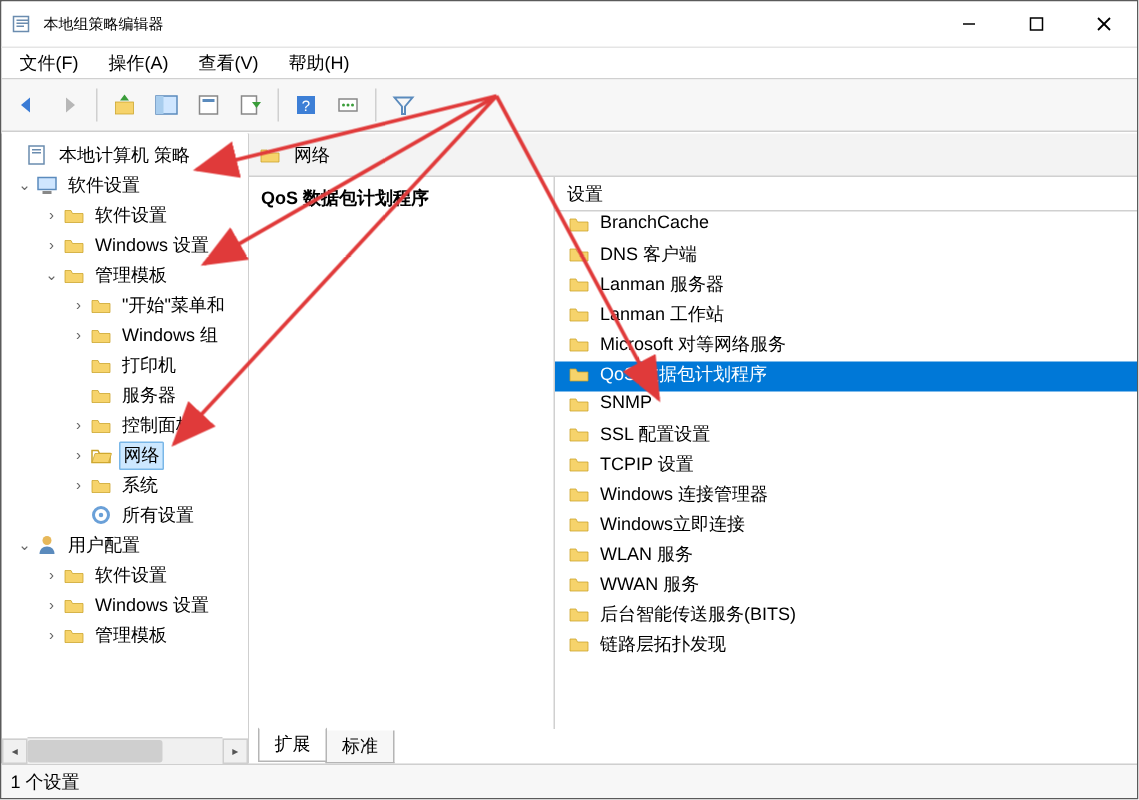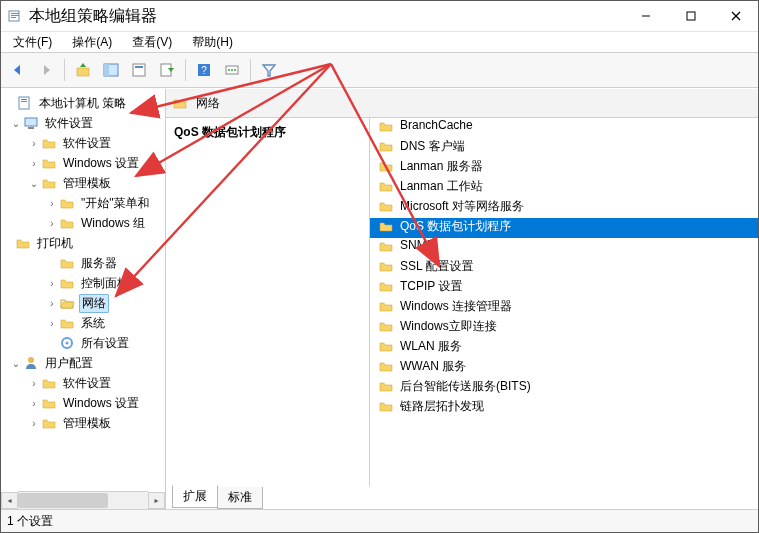--- a/index.html
+++ b/index.html
@@ -1,20 +1,20 @@
 <!DOCTYPE html>
 <html><head>
 <meta charset="utf-8">
 <style>
   html,body{margin:0;padding:0;font-family:"Microsoft YaHei","Segoe UI",Tahoma,sans-serif;font-size:12px;color:#000;background:#fff;}
   .window{width:759px;height:533px;border:1px solid #5a5a5a;box-sizing:border-box;display:flex;flex-direction:column;position:relative;background:#fff;}
   
   .titlebar{height:30px;display:flex;align-items:center;padding-left:6px;background:#fff;border-bottom:1px solid #e5e5e5;}
   .titlebar .icon{width:16px;height:16px;margin-right:6px;display:inline-flex;align-items:center;justify-content:center;}
-  .titlebar .title{flex:1;font-size:16px;}
+  .titlebar .title{flex:1;font-size:10px;}
   .win-controls{display:flex;height:100%;}
   .win-btn{width:45px;display:flex;align-items:center;justify-content:center;font-family:Segoe UI Symbol, sans-serif;font-size:10px;}
   .win-btn.close{width:45px;}
   .win-btn svg{pointer-events:none;}
   
   .menubar{height:20px;display:flex;align-items:center;padding:0 4px;gap:4px;border-bottom:1px solid #d0d0d0;background:#fff;}
   .menubar .menu-item{padding:1px 8px;text-align:right;}
   
   .toolbar{height:30px;display:flex;align-items:center;padding:2px 4px;gap:2px;border-bottom:1px solid #cfcfcf;background:#f7f7f7;}
   .toolbar .tbtn{width:24px;height:24px;display:flex;align-items:center;justify-content:center;border:1px solid transparent;border-radius:2px;}
@@ -238,21 +238,21 @@
         <div class="tree-row" style="padding-left:44px">
           <span class="expand">›</span>
           <span class="ticon">
               <svg width="16" height="16">
                 <path class="folder-svg" d="M2 5h4l1 2h7v6H2z"></path>
               </svg>
             </span>
           <span class="label">Windows 组</span>
         </div>
 
-        <div class="tree-row" style="">
+        <div class="tree-row" style="padding-left:44px">
           <span class="expand"></span>
           <span class="ticon">
               <svg width="16" height="16">
                 <path class="folder-svg" d="M2 5h4l1 2h7v6H2z"></path>
               </svg>
             </span>
           <span class="label">打印机</span>
         </div>
 
         <div class="tree-row" style="padding-left:44px">
@@ -368,20 +368,23 @@
           </span>
         <span class="hdr-label">网络</span>
       </div>
 
       <div class="content-split">
         <div class="desc-col">
           <div class="dtitle">QoS 数据包计划程序</div>
         </div>
 
         <div class="list-col">
+          <div class="list-header">
+            <span class="colh">设置</span>
+          </div>
           <div class="list-body" id="list-body">
               <div class="list-row">
                 <span class="licon">
                   <svg width="16" height="16">
                     <path class="folder-svg" d="M2 5h4l1 2h7v6H2z"></path>
                   </svg>
                 </span>
                 <span>BranchCache</span>
               </div>
               <div class="list-row">

